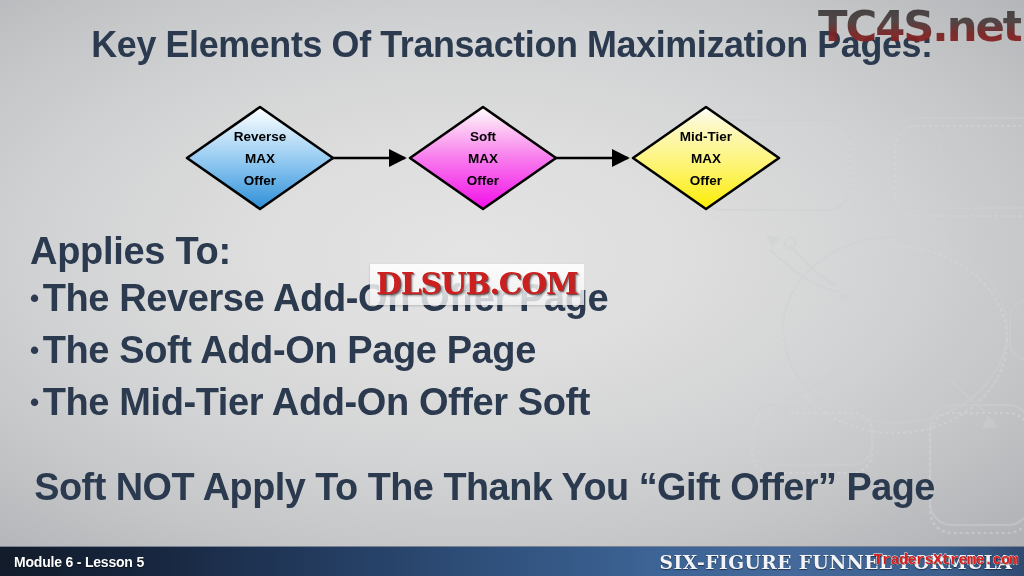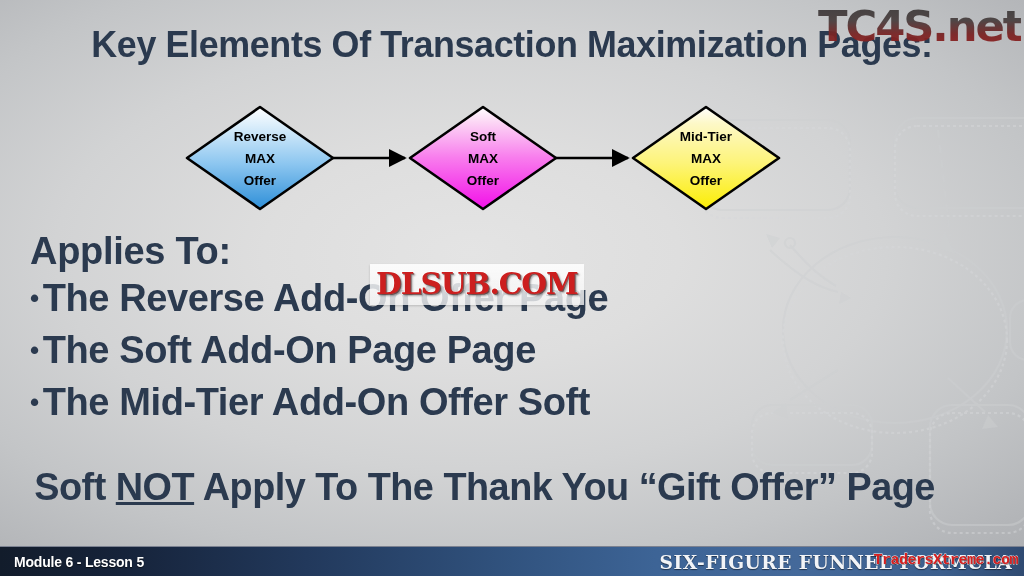--- a/index.html
+++ b/index.html
@@ -97,21 +97,21 @@
     left: 32px;
     top: 466px;
     font-size: 38px;
     font-weight: bold;
     letter-spacing: -0.5px;
     color: #2b3a4f;
     white-space: nowrap;
     transform: scaleX(0.995);
   }
 
-  #not-apply .underlined { text-decoration: underline; text-underline-offset: 2px; }
+  #not-apply .underlined { text-underline-offset: 2px; }
 
   
   #dlsub-watermark {
     position: absolute;
     left: 372px;
     top: 264px;
     padding: 3px 6px 4px 6px;
     background: linear-gradient(180deg, rgba(255,255,255,0.86) 0%, rgba(243,243,243,0.80) 100%);
     box-shadow: 0 1px 2px rgba(0,0,0,0.25);
     font-family: "DejaVu Serif", serif;

